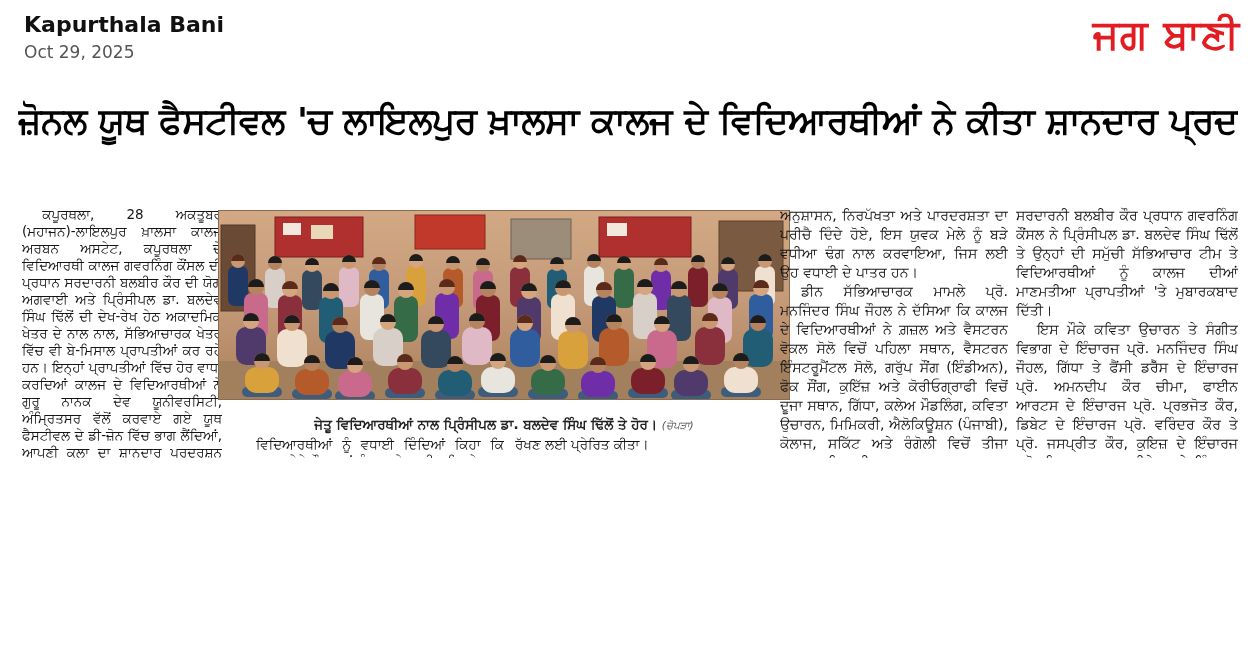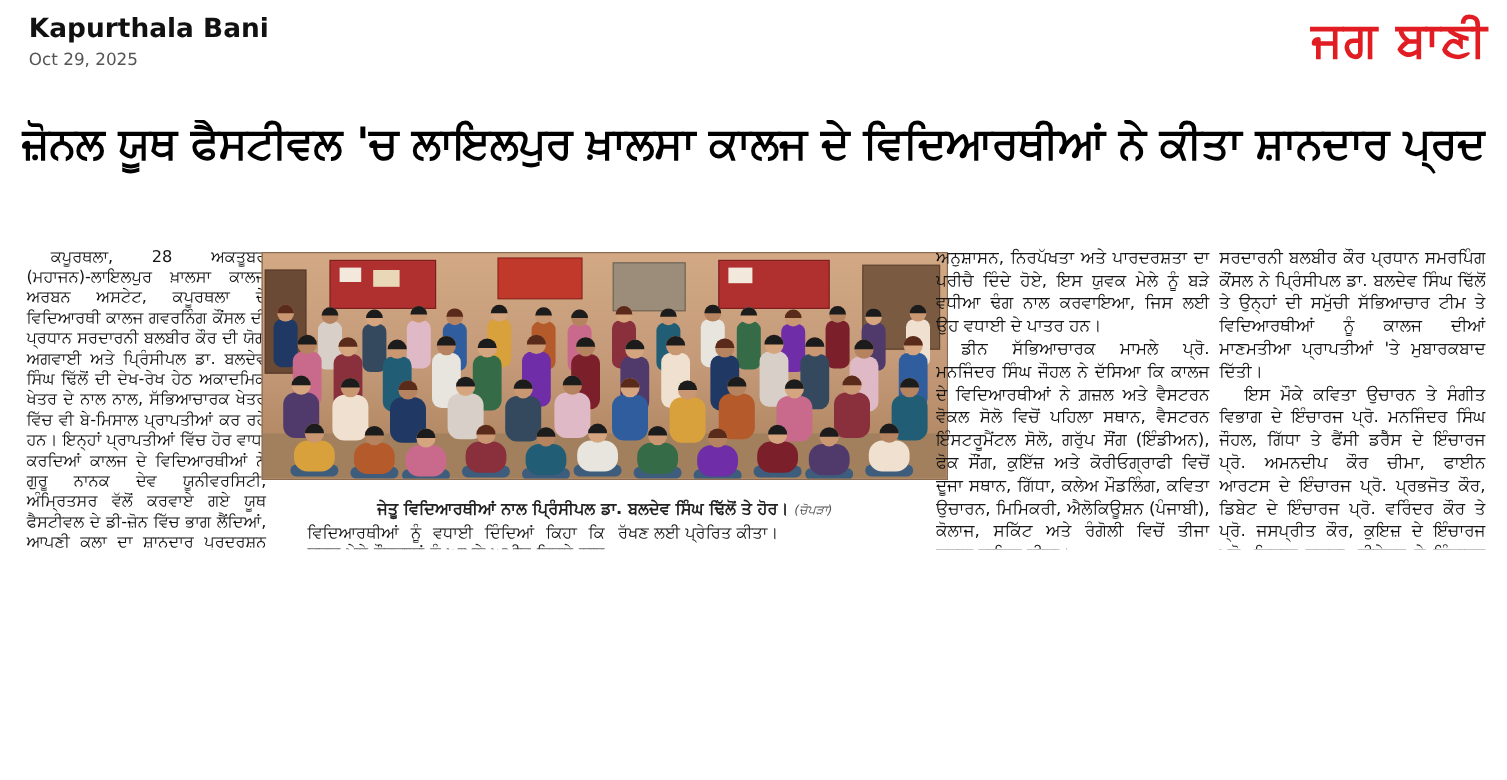--- a/index.html
+++ b/index.html
@@ -2,21 +2,21 @@
 <html lang="pa"><head>
 <meta charset="utf-8">
 <style>
   html,body{margin:0;padding:0;background:#ffffff;}
   .page{
     position:relative;width:1256px;height:458px;background:#ffffff;
     overflow:hidden;font-family:"DejaVu Sans",sans-serif;color:#111;
   }
   
   .src-title{position:absolute;left:24px;top:12px;font-size:22px;font-weight:700;color:#111;}
-  .src-date{position:absolute;left:24px;top:42px;font-size:14px;color:#555;}
+  .src-date{position:absolute;left:24px;top:42px;font-size:17px;color:#555;}
   .masthead{
     position:absolute;right:16px;top:14px;width:300px;text-align:right;
     font-size:40px;font-weight:800;letter-spacing:1px;line-height:1.0;
   }
   
   .headline{
     position:absolute;left:18px;top:100px;width:1220px;height:62px;
     font-size:36px;font-weight:800;text-align:center;white-space:nowrap;
     letter-spacing:-0.5px;color:#000;overflow:hidden;
   }
@@ -271,21 +271,21 @@
   <div class="col col3">
     <p>ਰੱਖਣ ਲਈ ਪ੍ਰੇਰਿਤ ਕੀਤਾ।</p>
   </div>
 
   <div class="col col4">
     <p>ਅਨੁਸ਼ਾਸਨ, ਨਿਰਪੱਖਤਾ ਅਤੇ ਪਾਰਦਰਸ਼ਤਾ ਦਾ ਪਰੀਚੈ ਦਿੰਦੇ ਹੋਏ, ਇਸ ਯੁਵਕ ਮੇਲੇ ਨੂੰ ਬੜੇ ਵਧੀਆ ਢੰਗ ਨਾਲ ਕਰਵਾਇਆ, ਜਿਸ ਲਈ ਉਹ ਵਧਾਈ ਦੇ ਪਾਤਰ ਹਨ।</p>
     <p class="indent">ਡੀਨ ਸੱਭਿਆਚਾਰਕ ਮਾਮਲੇ ਪ੍ਰੋ. ਮਨਜਿੰਦਰ ਸਿੰਘ ਜੌਹਲ ਨੇ ਦੱਸਿਆ ਕਿ ਕਾਲਜ ਦੇ ਵਿਦਿਆਰਥੀਆਂ ਨੇ ਗ਼ਜ਼ਲ ਅਤੇ ਵੈਸਟਰਨ ਵੋਕਲ ਸੋਲੋ ਵਿਚੋਂ ਪਹਿਲਾ ਸਥਾਨ, ਵੈਸਟਰਨ ਇੰਸਟਰੂਮੈਂਟਲ ਸੋਲੋ, ਗਰੁੱਪ ਸੌਂਗ (ਇੰਡੀਅਨ), ਫੋਕ ਸੌਂਗ, ਕੁਇੱਜ਼ ਅਤੇ ਕੋਰੀਓਗ੍ਰਾਫੀ ਵਿਚੋਂ ਦੂਜਾ ਸਥਾਨ, ਗਿੱਧਾ, ਕਲੇਅ ਮੌਡਲਿੰਗ, ਕਵਿਤਾ ਉਚਾਰਨ, ਮਿਮਿਕਰੀ, ਐਲੋਕਿਊਸ਼ਨ (ਪੰਜਾਬੀ), ਕੋਲਾਜ, ਸਕਿੱਟ ਅਤੇ ਰੰਗੋਲੀ ਵਿਚੋਂ ਤੀਜਾ ਸਥਾਨ ਹਾਸਿਲ ਕੀਤਾ।</p>
     <p class="indent">ਕਾਲਜ ਦੀ ਇਸ ਪ੍ਰਾਪਤੀ ਤੇ</p>
   </div>
   <div class="col col5">
-    <p>ਸਰਦਾਰਨੀ ਬਲਬੀਰ ਕੌਰ ਪ੍ਰਧਾਨ ਸਮਰਪਿੰਗ ਕੌਂਸਲ ਨੇ ਪ੍ਰਿੰਸੀਪਲ ਡਾ. ਬਲਦੇਵ ਸਿੰਘ ਢਿੱਲੋਂ ਤੇ ਉਨ੍ਹਾਂ ਦੀ ਸਮੁੱਚੀ ਸੱਭਿਆਚਾਰ ਟੀਮ ਤੇ ਵਿਦਿਆਰਥੀਆਂ ਨੂੰ ਕਾਲਜ ਦੀਆਂ ਮਾਣਮਤੀਆ ਪ੍ਰਾਪਤੀਆਂ 'ਤੇ ਮੁਬਾਰਕਬਾਦ ਦਿੱਤੀ।</p>
+    <p>ਸਰਦਾਰਨੀ ਬਲਬੀਰ ਕੌਰ ਪ੍ਰਧਾਨ ਗਵਰਨਿੰਗ ਕੌਂਸਲ ਨੇ ਪ੍ਰਿੰਸੀਪਲ ਡਾ. ਬਲਦੇਵ ਸਿੰਘ ਢਿੱਲੋਂ ਤੇ ਉਨ੍ਹਾਂ ਦੀ ਸਮੁੱਚੀ ਸੱਭਿਆਚਾਰ ਟੀਮ ਤੇ ਵਿਦਿਆਰਥੀਆਂ ਨੂੰ ਕਾਲਜ ਦੀਆਂ ਮਾਣਮਤੀਆ ਪ੍ਰਾਪਤੀਆਂ 'ਤੇ ਮੁਬਾਰਕਬਾਦ ਦਿੱਤੀ।</p>
     <p class="indent">ਇਸ ਮੌਕੇ ਕਵਿਤਾ ਉਚਾਰਨ ਤੇ ਸੰਗੀਤ ਵਿਭਾਗ ਦੇ ਇੰਚਾਰਜ ਪ੍ਰੋ. ਮਨਜਿੰਦਰ ਸਿੰਘ ਜੌਹਲ, ਗਿੱਧਾ ਤੇ ਫੈਂਸੀ ਡਰੈੱਸ ਦੇ ਇੰਚਾਰਜ ਪ੍ਰੋ. ਅਮਨਦੀਪ ਕੌਰ ਚੀਮਾ, ਫਾਈਨ ਆਰਟਸ ਦੇ ਇੰਚਾਰਜ ਪ੍ਰੋ. ਪ੍ਰਭਜੋਤ ਕੌਰ, ਡਿਬੇਟ ਦੇ ਇੰਚਾਰਜ ਪ੍ਰੋ. ਵਰਿੰਦਰ ਕੌਰ ਤੇ ਪ੍ਰੋ. ਜਸਪ੍ਰੀਤ ਕੌਰ, ਕੁਇਜ਼ ਦੇ ਇੰਚਾਰਜ ਪ੍ਰੋ. ਵਿਸ਼ਾਲ ਸ਼ੁਕਲਾ, ਥੀਏਟਰ ਦੇ ਇੰਚਾਰਜ ਪ੍ਰੋ. ਡਿੰਪਲ ਭੰਡਾਰੀ, ਕੋਰੀਓਗ੍ਰਾਫੀ ਦੇ ਇੰਚਾਰਜ ਪ੍ਰੋ. ਸੁਮੀਤ ਸਰਾਓ ਤੋਂ ਇਲਾਵਾ, ਪ੍ਰੋ. ਇੰਦਰਪ੍ਰੀਤ ਸਿੰਘ, ਪ੍ਰੋ. ਦਮਨਜੀਤ ਕੌਰ, ਪ੍ਰੋ. ਸੰਦੀਪ ਸਿੰਘ, ਪ੍ਰੋ. ਮਨਮੋਹਨ, ਪ੍ਰੋ. ਕੰਚਨ ਗੁਪਤਾ, ਪ੍ਰੋ. ਗਗਨ ਵੀ ਵਿਸ਼ੇਸ਼ ਤੌਰ 'ਤੇ ਹਾਜ਼ਰ ਸਨ।</p>
   </div>
 
   <div class="cutoff">
     <div class="cutoff-inner">ਗੁਰੂ ਨਾਨਕ ਦੇਵ ਜੀ ਦੇ ਪ੍ਰਕਾਸ਼ ਪੁਰਬ ਨੂੰ ਸਮਰਪਿਤ ਸਮਾਗਮ ਕਰਵਾਇਆ</div>
   </div>
 
 </div>
 
 </body></html>

